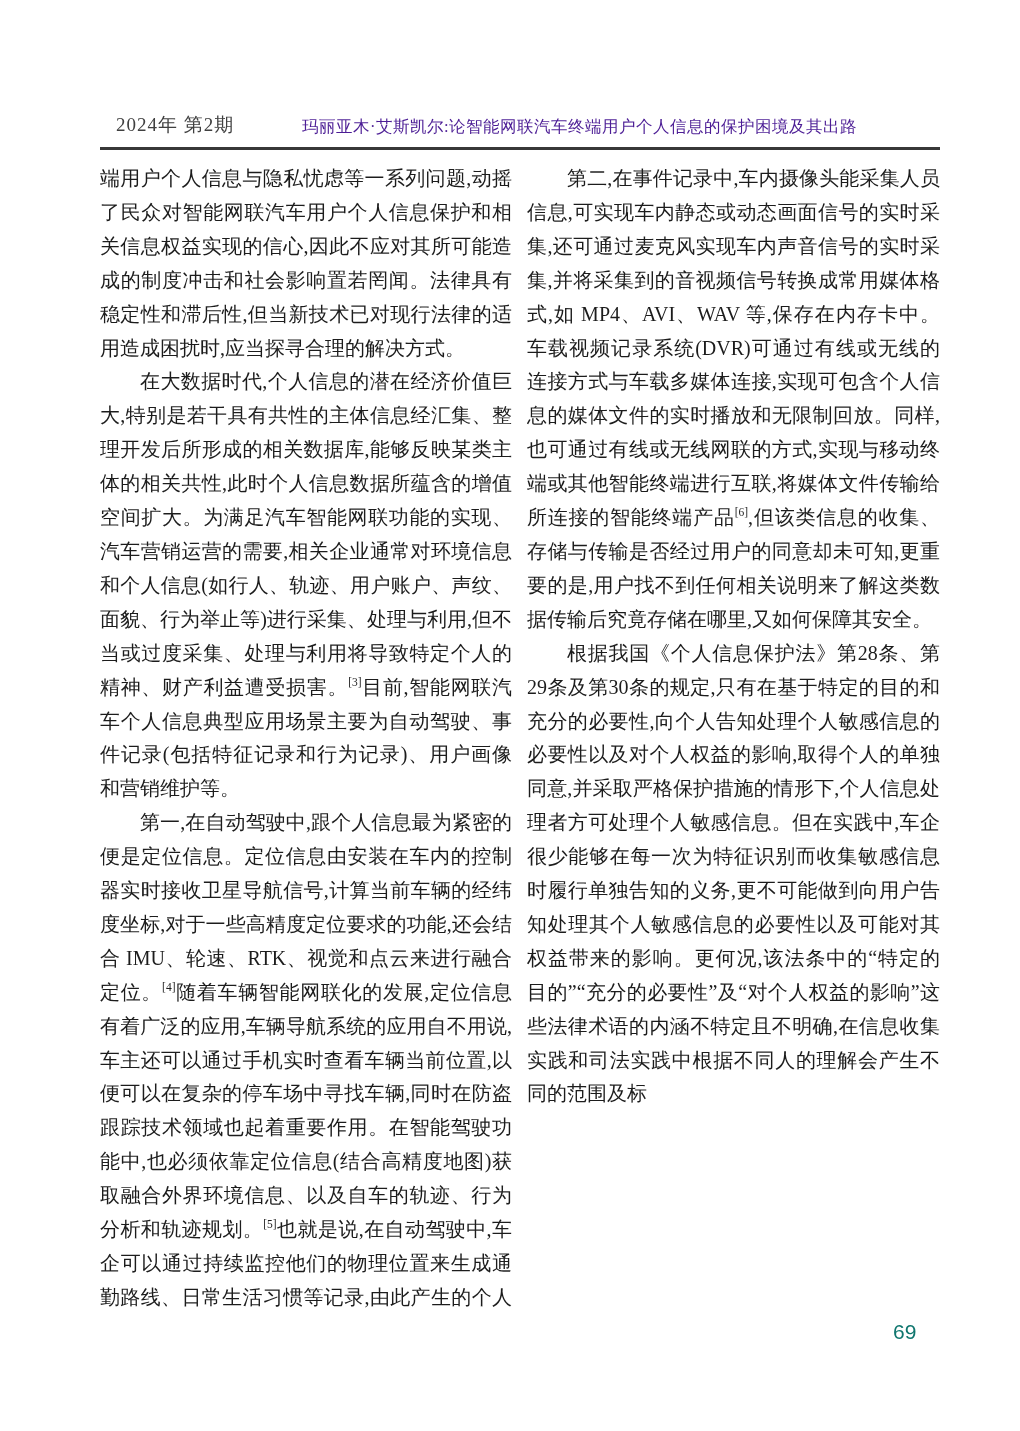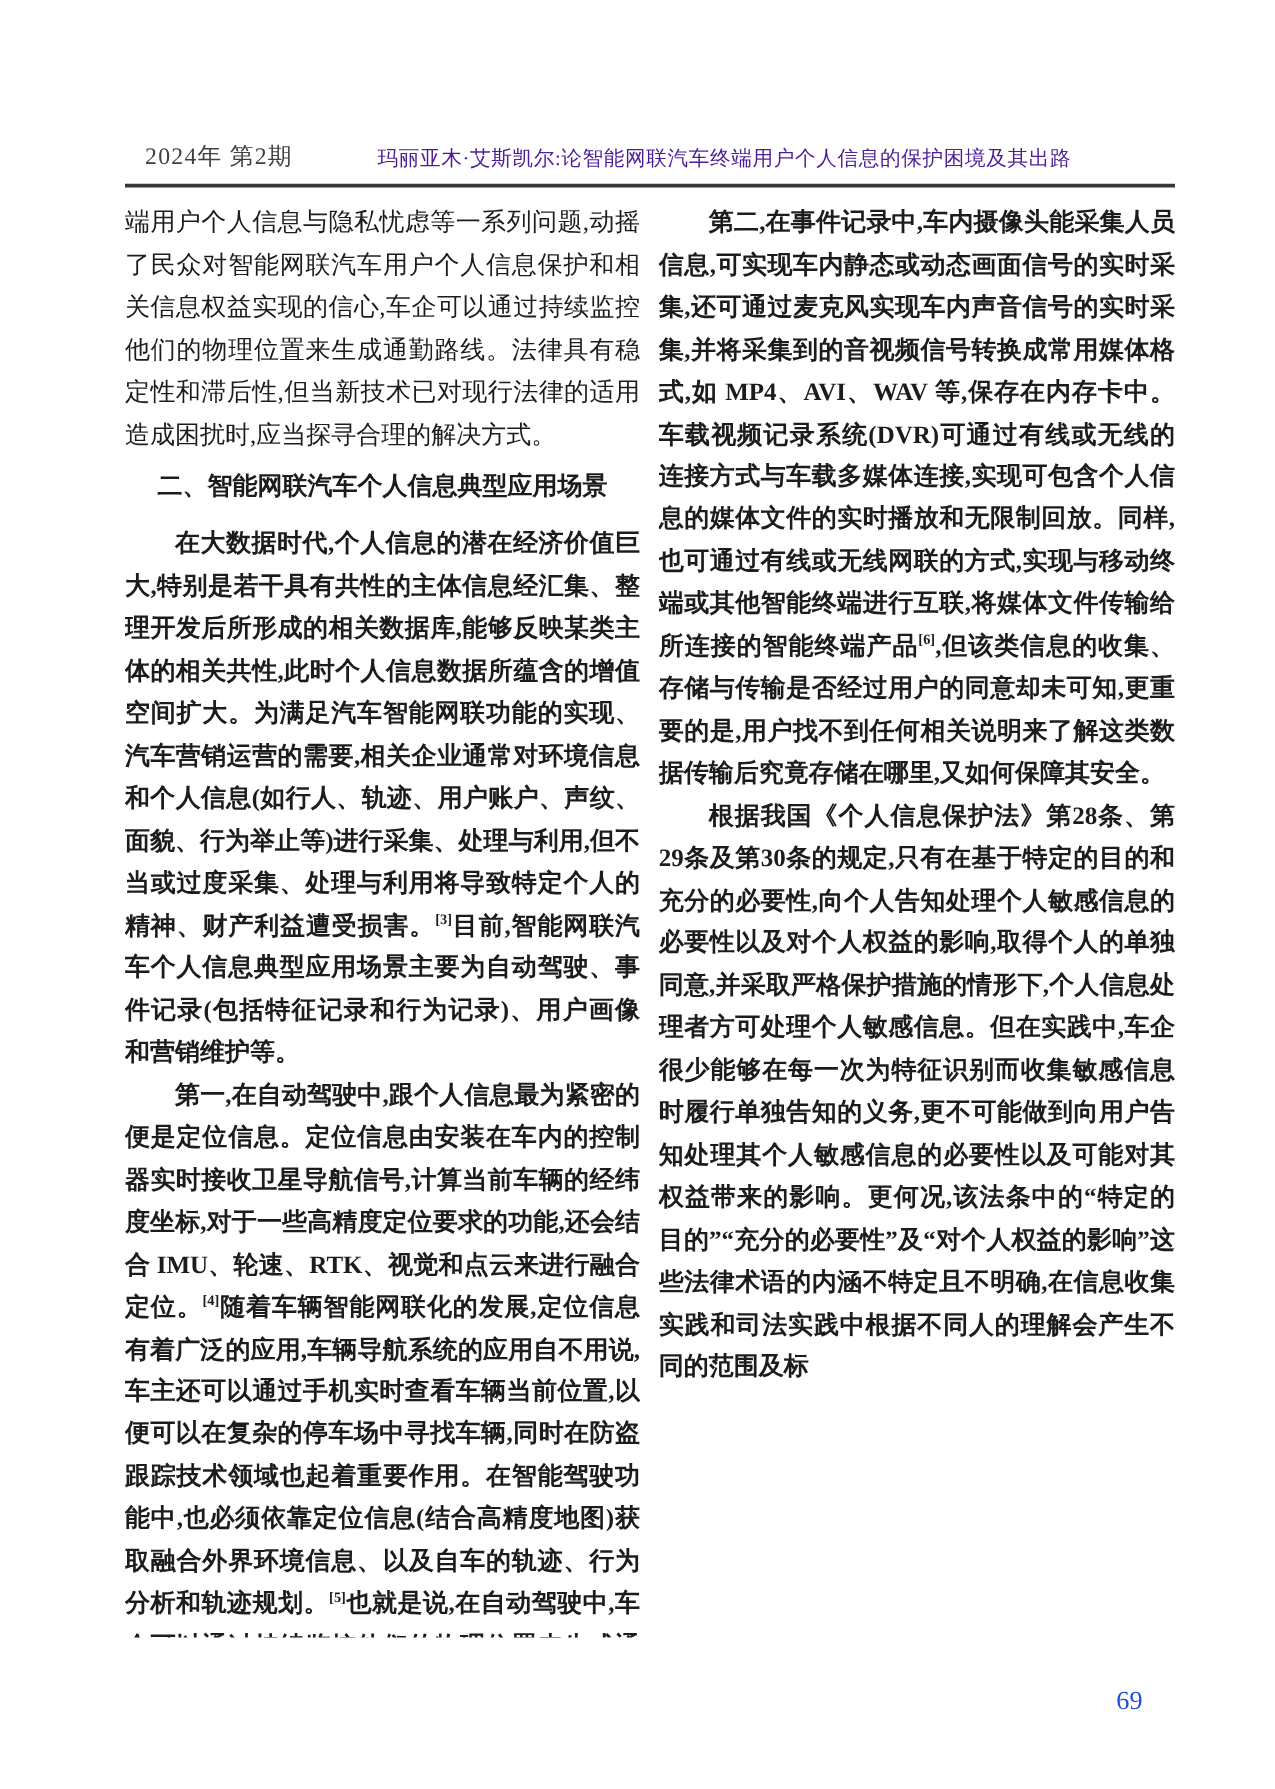--- a/index.html
+++ b/index.html
@@ -56,56 +56,55 @@
     height: 1148px;
     overflow: hidden;
     font-size: 20px;
     line-height: 33.9px;
     text-align: justify;
     color: #1c1c1c;
   }
   .col-left  { left: 100px; }
   .col-right { left: 527px; width: 413px; }
   .col p { margin: 0; }
-  .col p.indent { text-indent: 2em; font-weight: bold; }
+  .col p.indent { text-indent: 2em; }
   .col p.heading {
     font-weight: bold;
     text-align: center;
     text-indent: 0;
     margin: 8px 0 12px 0;
   }
   .col sup {
     font-size: 11.5px;
     line-height: 0;
     vertical-align: super;
   }
   .pageno {
     position: absolute;
     left: 893px;
-    top: 1348px;
+    top: 1320px;
     font-size: 21px;
-    font-family: Liberation Serif, serif;
-    color: #1d4ed8;
+    font-family: Liberation Sans, sans-serif;
+    color: #0f766e;
   }
 </style>
 </head>
 <body>
 
 <div class="page">
 
   <div class="header">
     <span class="issue">2024年 第2期</span>
     <span class="running-title">玛丽亚木·艾斯凯尔:论智能网联汽车终端用户个人信息的保护困境及其出路</span>
   </div>
 
   <div class="header-rule"></div>
 
   <div class="col col-left">
-      <p class="">端用户个人信息与隐私忧虑等一系列问题,动摇了民众对智能网联汽车用户个人信息保护和相关信息权益实现的信心,车企可以通过持续监控他们的物理位置来生成通勤路线。法律具有稳定性和滞后性,但当新技术已对现行法律的适用造成困扰时,应当探寻合理的解决方式。</p>
-      <p class="heading">二、智能网联汽车个人信息典型应用场景</p>
+      <p class="">端用户个人信息与隐私忧虑等一系列问题,动摇了民众对智能网联汽车用户个人信息保护和相关信息权益实现的信心,因此不应对其所可能造成的制度冲击和社会影响置若罔闻。法律具有稳定性和滞后性,但当新技术已对现行法律的适用造成困扰时,应当探寻合理的解决方式。</p>
       <p class="indent">在大数据时代,个人信息的潜在经济价值巨大,特别是若干具有共性的主体信息经汇集、整理开发后所形成的相关数据库,能够反映某类主体的相关共性,此时个人信息数据所蕴含的增值空间扩大。为满足汽车智能网联功能的实现、汽车营销运营的需要,相关企业通常对环境信息和个人信息(如行人、轨迹、用户账户、声纹、面貌、行为举止等)进行采集、处理与利用,但不当或过度采集、处理与利用将导致特定个人的精神、财产利益遭受损害。<sup>[3]</sup>目前,智能网联汽车个人信息典型应用场景主要为自动驾驶、事件记录(包括特征记录和行为记录)、用户画像和营销维护等。</p>
       <p class="indent">第一,在自动驾驶中,跟个人信息最为紧密的便是定位信息。定位信息由安装在车内的控制器实时接收卫星导航信号,计算当前车辆的经纬度坐标,对于一些高精度定位要求的功能,还会结合 IMU、轮速、RTK、视觉和点云来进行融合定位。<sup>[4]</sup>随着车辆智能网联化的发展,定位信息有着广泛的应用,车辆导航系统的应用自不用说,车主还可以通过手机实时查看车辆当前位置,以便可以在复杂的停车场中寻找车辆,同时在防盗跟踪技术领域也起着重要作用。在智能驾驶功能中,也必须依靠定位信息(结合高精度地图)获取融合外界环境信息、以及自车的轨迹、行为分析和轨迹规划。<sup>[5]</sup>也就是说,在自动驾驶中,车企可以通过持续监控他们的物理位置来生成通勤路线、日常生活习惯等记录,由此产生的个人信息数据完全可以被商品化和交易,存在着相对更严重的侵权可能。</p>
     </div>
 
   <div class="col col-right">
       <p class="indent">第二,在事件记录中,车内摄像头能采集人员信息,可实现车内静态或动态画面信号的实时采集,还可通过麦克风实现车内声音信号的实时采集,并将采集到的音视频信号转换成常用媒体格式,如 MP4、AVI、WAV 等,保存在内存卡中。车载视频记录系统(DVR)可通过有线或无线的连接方式与车载多媒体连接,实现可包含个人信息的媒体文件的实时播放和无限制回放。同样,也可通过有线或无线网联的方式,实现与移动终端或其他智能终端进行互联,将媒体文件传输给所连接的智能终端产品<sup>[6]</sup>,但该类信息的收集、存储与传输是否经过用户的同意却未可知,更重要的是,用户找不到任何相关说明来了解这类数据传输后究竟存储在哪里,又如何保障其安全。</p>
       <p class="indent">根据我国《个人信息保护法》第28条、第29条及第30条的规定,只有在基于特定的目的和充分的必要性,向个人告知处理个人敏感信息的必要性以及对个人权益的影响,取得个人的单独同意,并采取严格保护措施的情形下,个人信息处理者方可处理个人敏感信息。但在实践中,车企很少能够在每一次为特征识别而收集敏感信息时履行单独告知的义务,更不可能做到向用户告知处理其个人敏感信息的必要性以及可能对其权益带来的影响。更何况,该法条中的“特定的目的”“充分的必要性”及“对个人权益的影响”这些法律术语的内涵不特定且不明确,在信息收集实践和司法实践中根据不同人的理解会产生不同的范围及标</p>
     </div>
 
   <div class="pageno">69</div>

